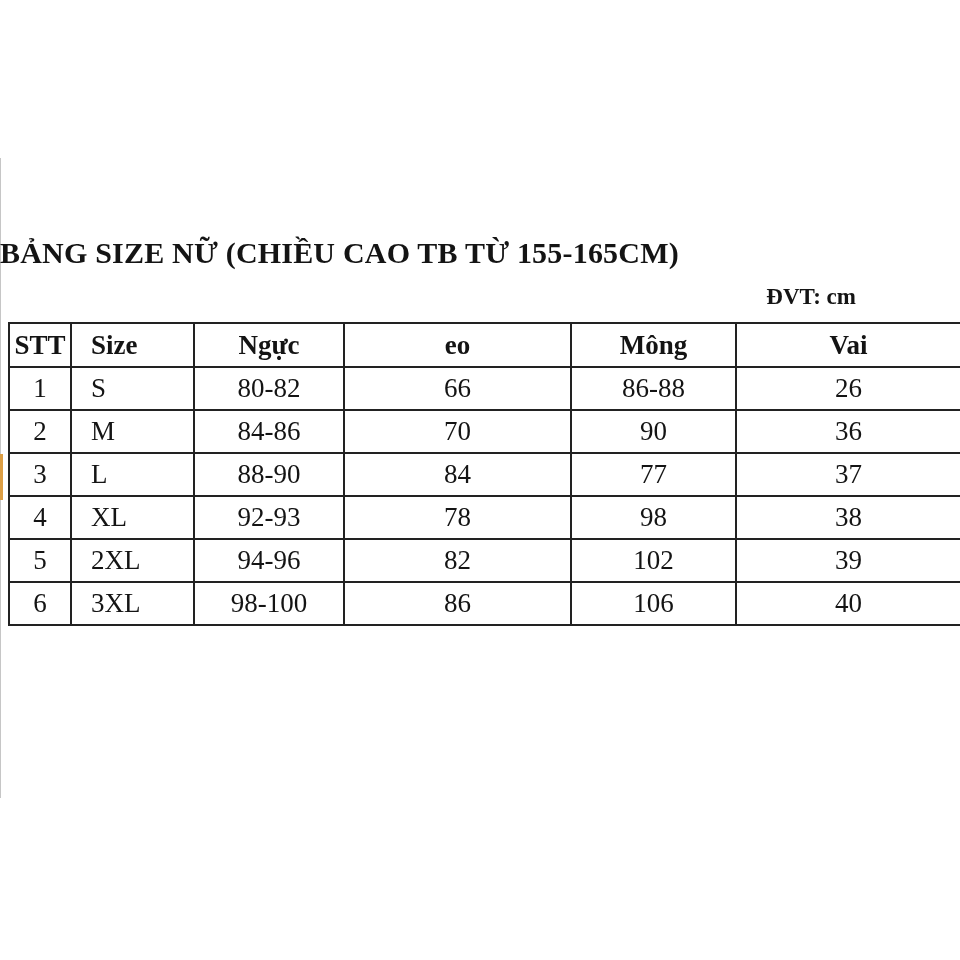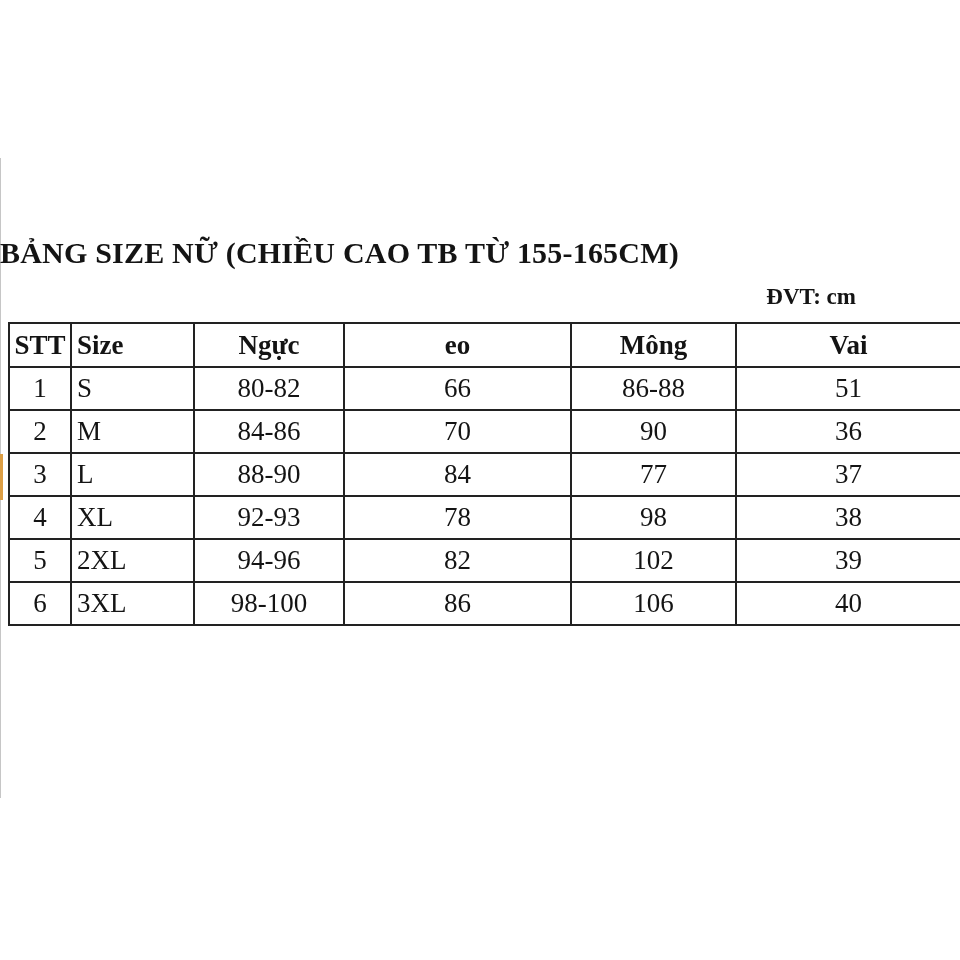--- a/index.html
+++ b/index.html
@@ -59,21 +59,21 @@
     overflow: hidden;
     white-space: nowrap;
   }
   table.size-table th {
     font-weight: bold;
     height: 42px;
   }
   table.size-table th.col-size,
   table.size-table td.col-1 {
     text-align: left;
-    padding-left: 5px;
+    padding-left: 19px;
     border-radius: 14px;
   }
   .row3-marker {
     position: absolute;
     left: 0;
     top: 454px;
     width: 3px;
     height: 46px;
     background: #dc9e44;
     z-index: 2;
@@ -107,21 +107,21 @@
       <th>Vai</th>
     </tr>
   </thead>
   <tbody>
       <tr>
         <td class="col-0">1</td>
         <td class="col-1">S</td>
         <td class="col-2">80-82</td>
         <td class="col-3">66</td>
         <td class="col-4">86-88</td>
-        <td class="col-5">51</td>
+        <td class="col-5">26</td>
       </tr>
       <tr>
         <td class="col-0">2</td>
         <td class="col-1">M</td>
         <td class="col-2">84-86</td>
         <td class="col-3">70</td>
         <td class="col-4">90</td>
         <td class="col-5">36</td>
       </tr>
       <tr>

